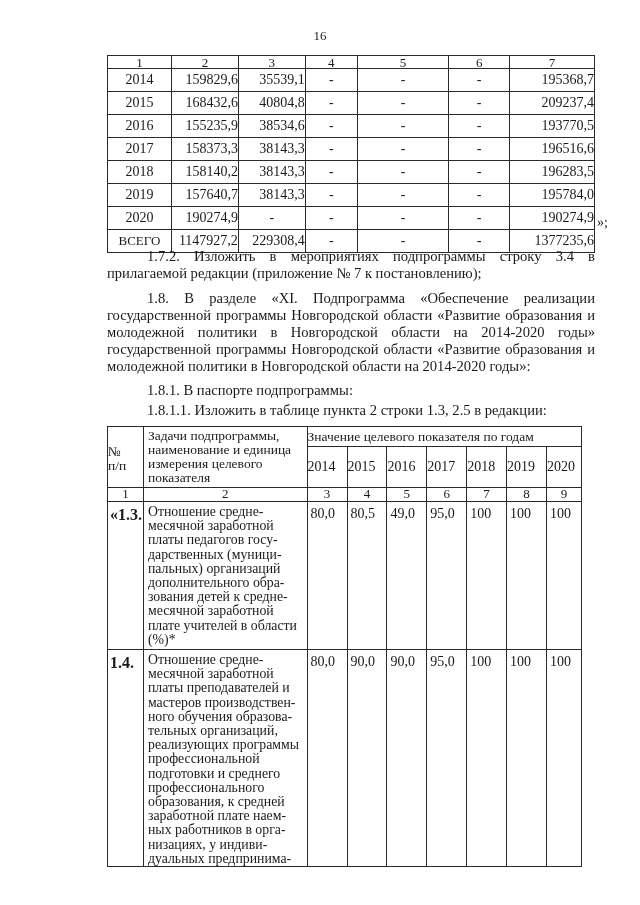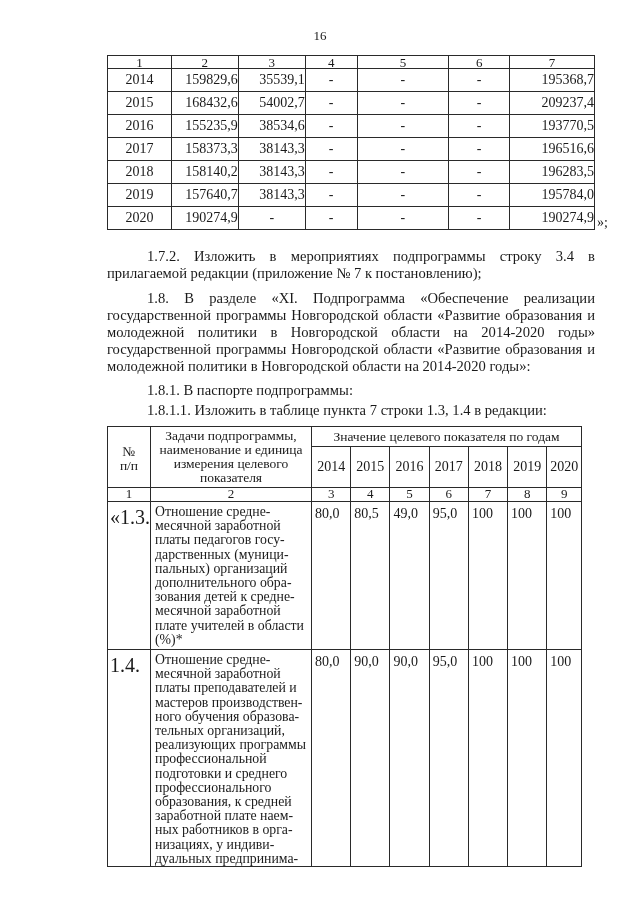--- a/index.html
+++ b/index.html
@@ -10,26 +10,26 @@
   td, th { border:1px solid #2a2a2a; padding:0; font-weight:normal; }
   #t1 { left:107px; top:55px; width:488px; font-size:14px; }
   #t1 td { height:22px; line-height:20px; }
   #t1 tr.hdr td { height:12px; line-height:11px; font-size:13px; text-align:center; }
   #t1 td.c { text-align:center; }
   #t1 td.l { text-align:right; padding-left:3px; }
   .quote-close { position:absolute; left:597px; top:215px; font-size:14px; }
   .para { position:absolute; left:107px; width:488px; font-size:14.6px; line-height:17px; text-align:justify; }
   .para .ind { display:inline-block; width:40px; }
   #t2 { left:107px; top:426px; width:475px; font-size:13.5px; }
-  #t2 th { text-align:center; line-height:14px; }
+  #t2 th { text-align:left; line-height:14px; }
   #t2 td { vertical-align:top; }
   #t2 .numcell { height:13px; line-height:12px; text-align:center; font-size:13px; }
   #t2 .val { padding-left:3px; padding-top:4px; font-size:14px; }
   #t2 .desc { padding-left:4px; padding-top:3px; line-height:14.2px; font-size:13.8px; text-align:left; }
-  #t2 .rowno { padding-left:2px; padding-top:4px; font-size:20px; }
+  #t2 .rowno { padding-left:2px; padding-top:4px; font-size:16px;font-weight:bold; }
 </style>
 </head>
 <body>
 
 <div class="page-num">16</div>
 
 <table id="t1">
   <colgroup>
     <col style="width:64px">
       <col style="width:67px">
@@ -54,21 +54,21 @@
         <td class="l">159829,6</td>
         <td class="l">35539,1</td>
         <td class="c">-</td>
         <td class="c">-</td>
         <td class="c">-</td>
         <td class="l">195368,7</td>
       </tr>
       <tr>
         <td class="c">2015</td>
         <td class="l">168432,6</td>
-        <td class="l">54002,7</td>
+        <td class="l">40804,8</td>
         <td class="c">-</td>
         <td class="c">-</td>
         <td class="c">-</td>
         <td class="l">209237,4</td>
       </tr>
       <tr>
         <td class="c">2016</td>
         <td class="l">155235,9</td>
         <td class="l">38534,6</td>
         <td class="c">-</td>
@@ -105,28 +105,37 @@
       </tr>
       <tr>
         <td class="c">2020</td>
         <td class="l">190274,9</td>
         <td class="c">-</td>
         <td class="c">-</td>
         <td class="c">-</td>
         <td class="c">-</td>
         <td class="l">190274,9</td>
       </tr>
+      <tr>
+        <td class="c" style="font-size: 13px;">ВСЕГО</td>
+        <td class="l">1147927,2</td>
+        <td class="l">229308,4</td>
+        <td class="c">-</td>
+        <td class="c">-</td>
+        <td class="c">-</td>
+        <td class="l">1377235,6</td>
+      </tr>
     </tbody>
 </table>
 <span class="quote-close">»;</span>
 
 <div class="para" style="top:248px"><span class="ind"></span><span>1.7.2. Изложить в мероприятиях подпрограммы строку 3.4 в прилагаемой редакции (приложение № 7 к постановлению);</span></div>
 <div class="para" style="top:290px"><span class="ind"></span><span>1.8. В разделе «XI. Подпрограмма «Обеспечение реализации государственной программы Новгородской области «Развитие образования и молодежной политики в Новгородской области на 2014-2020 годы» государственной программы Новгородской области «Развитие образования и молодежной политики в Новгородской области на 2014-2020 годы»:</span></div>
 <div class="para" style="top:382px"><span class="ind"></span><span>1.8.1. В паспорте подпрограммы:</span></div>
-<div class="para" style="top:402px"><span class="ind"></span><span>1.8.1.1. Изложить в таблице пункта 7 строки 1.3, 1.4 в редакции:</span></div>
+<div class="para" style="top:402px"><span class="ind"></span><span>1.8.1.1. Изложить в таблице пункта 2 строки 1.3, 2.5 в редакции:</span></div>
 
 <table id="t2">
   <colgroup>
     <col style="width:36px">
       <col style="width:164px">
     <col style="width:40px">
       <col style="width:40px">
       <col style="width:40px">
       <col style="width:40px">
       <col style="width:40px">

